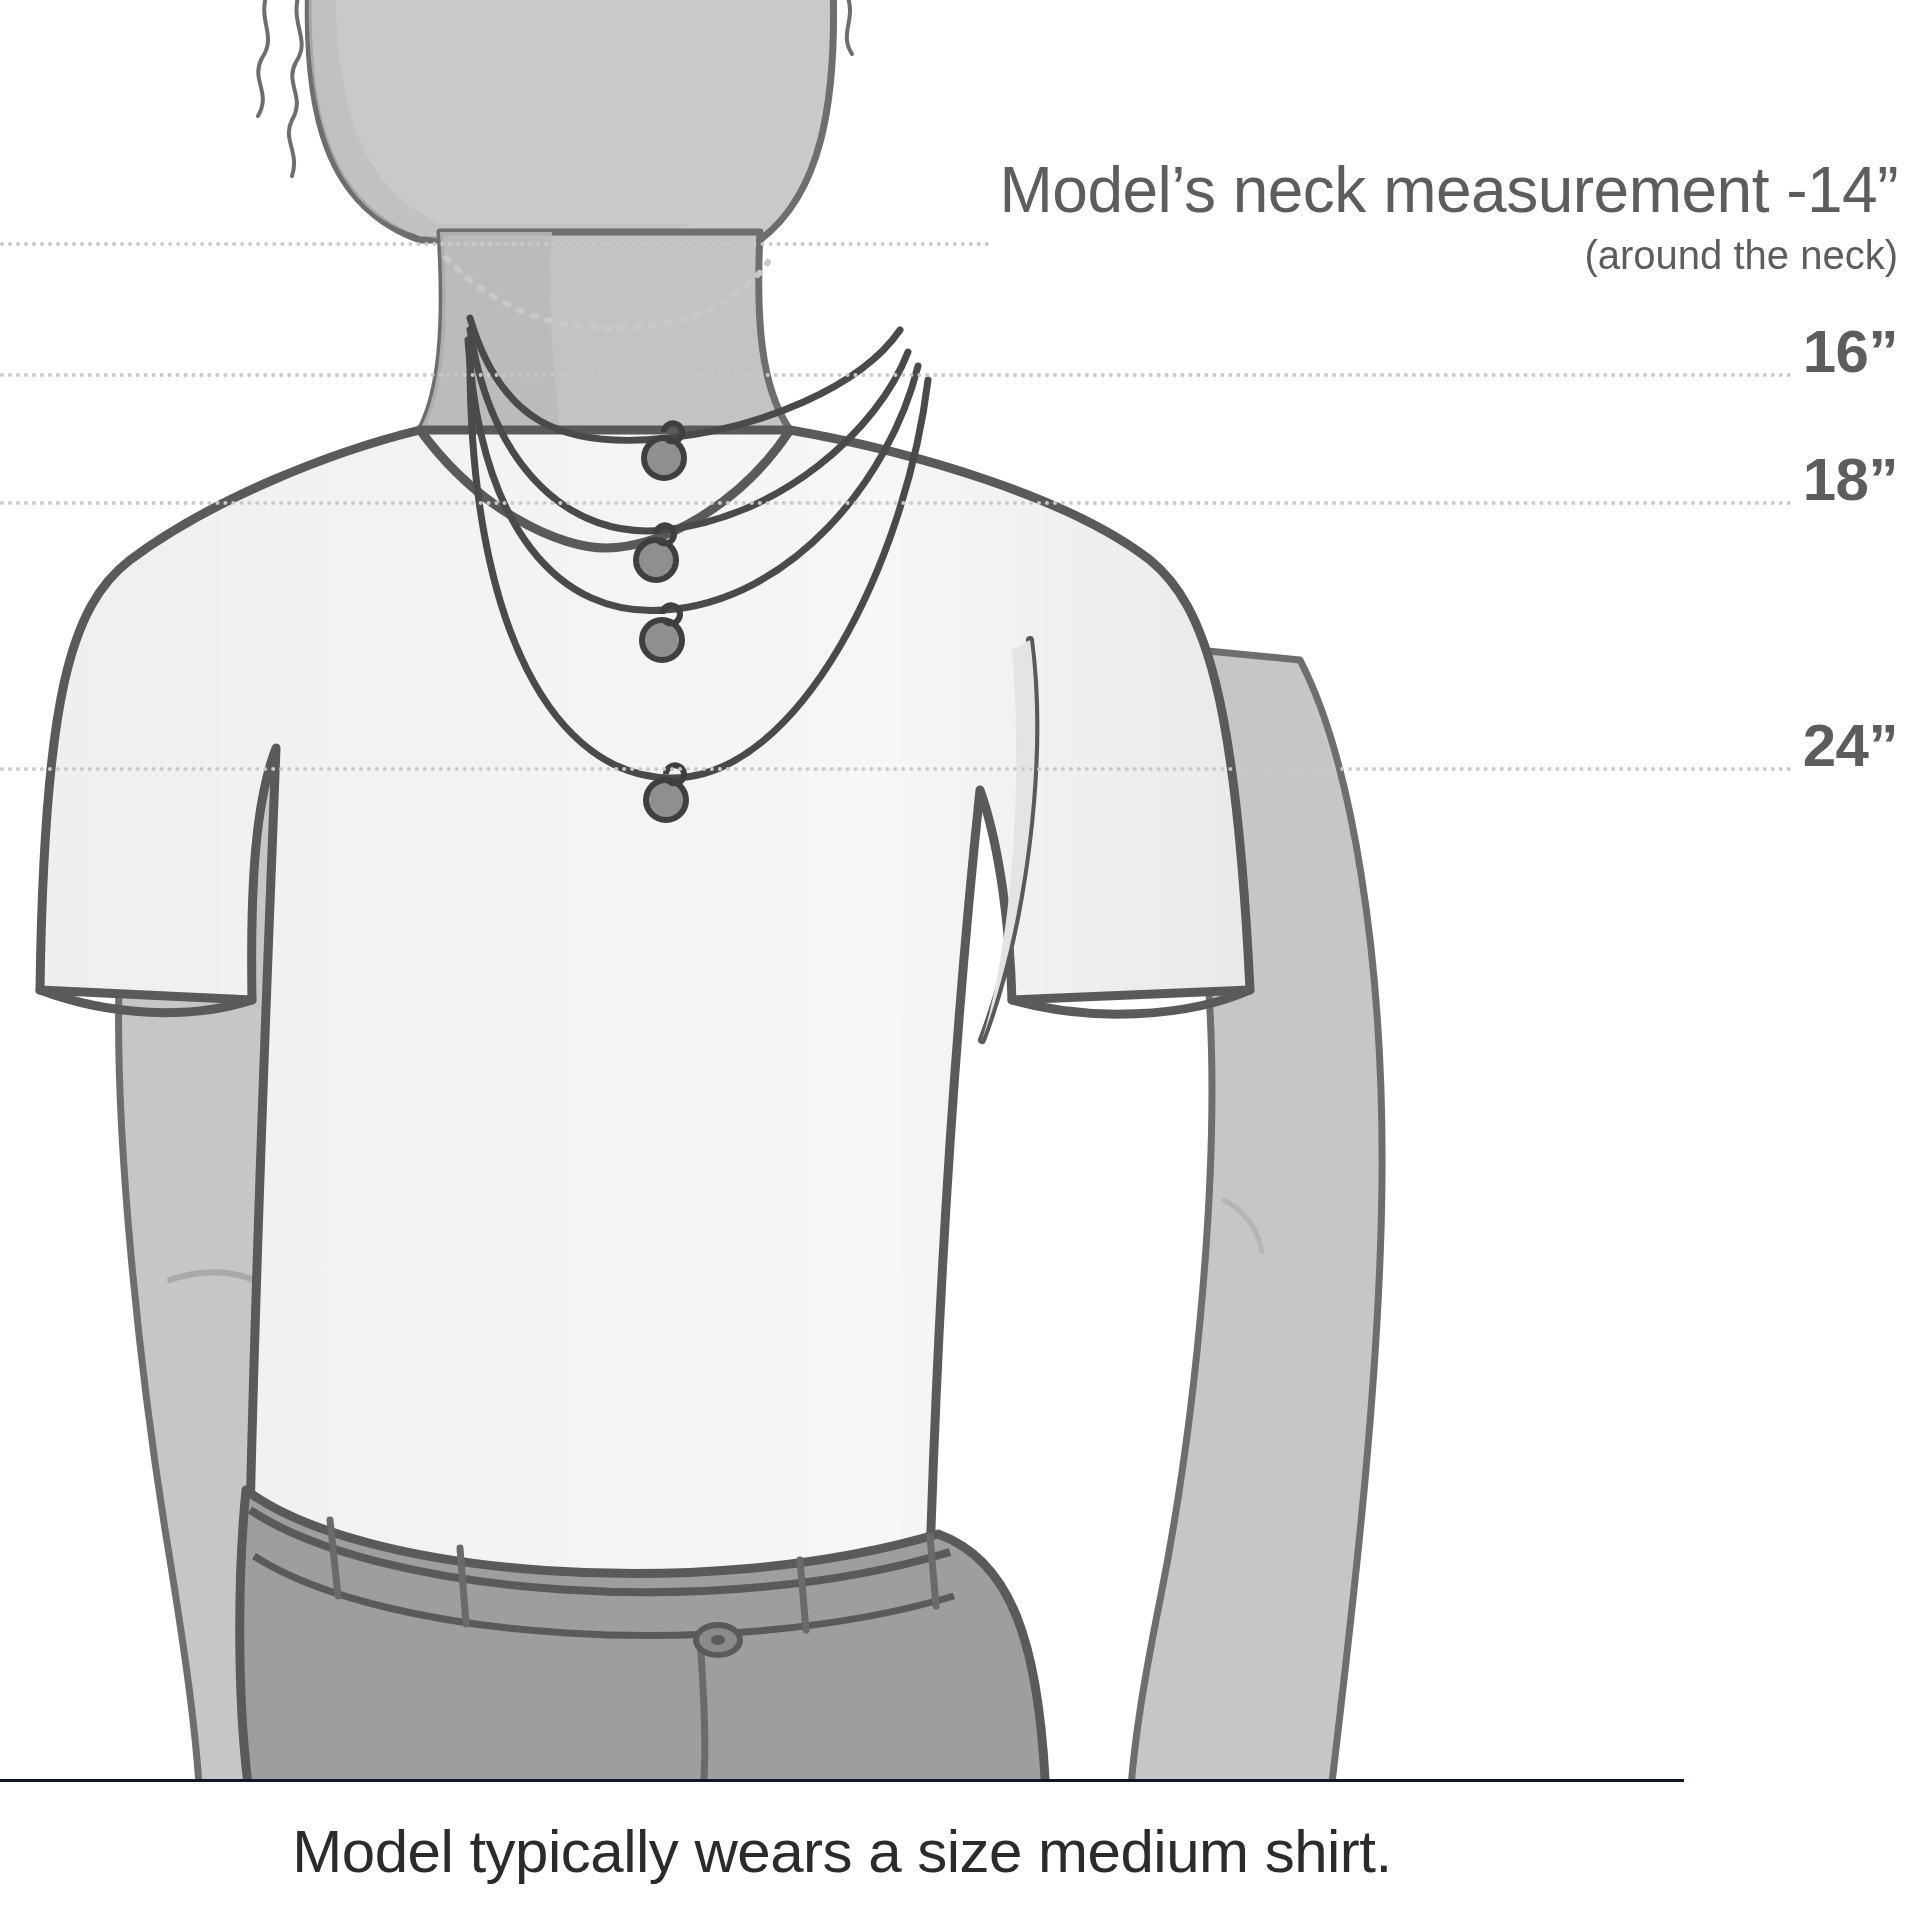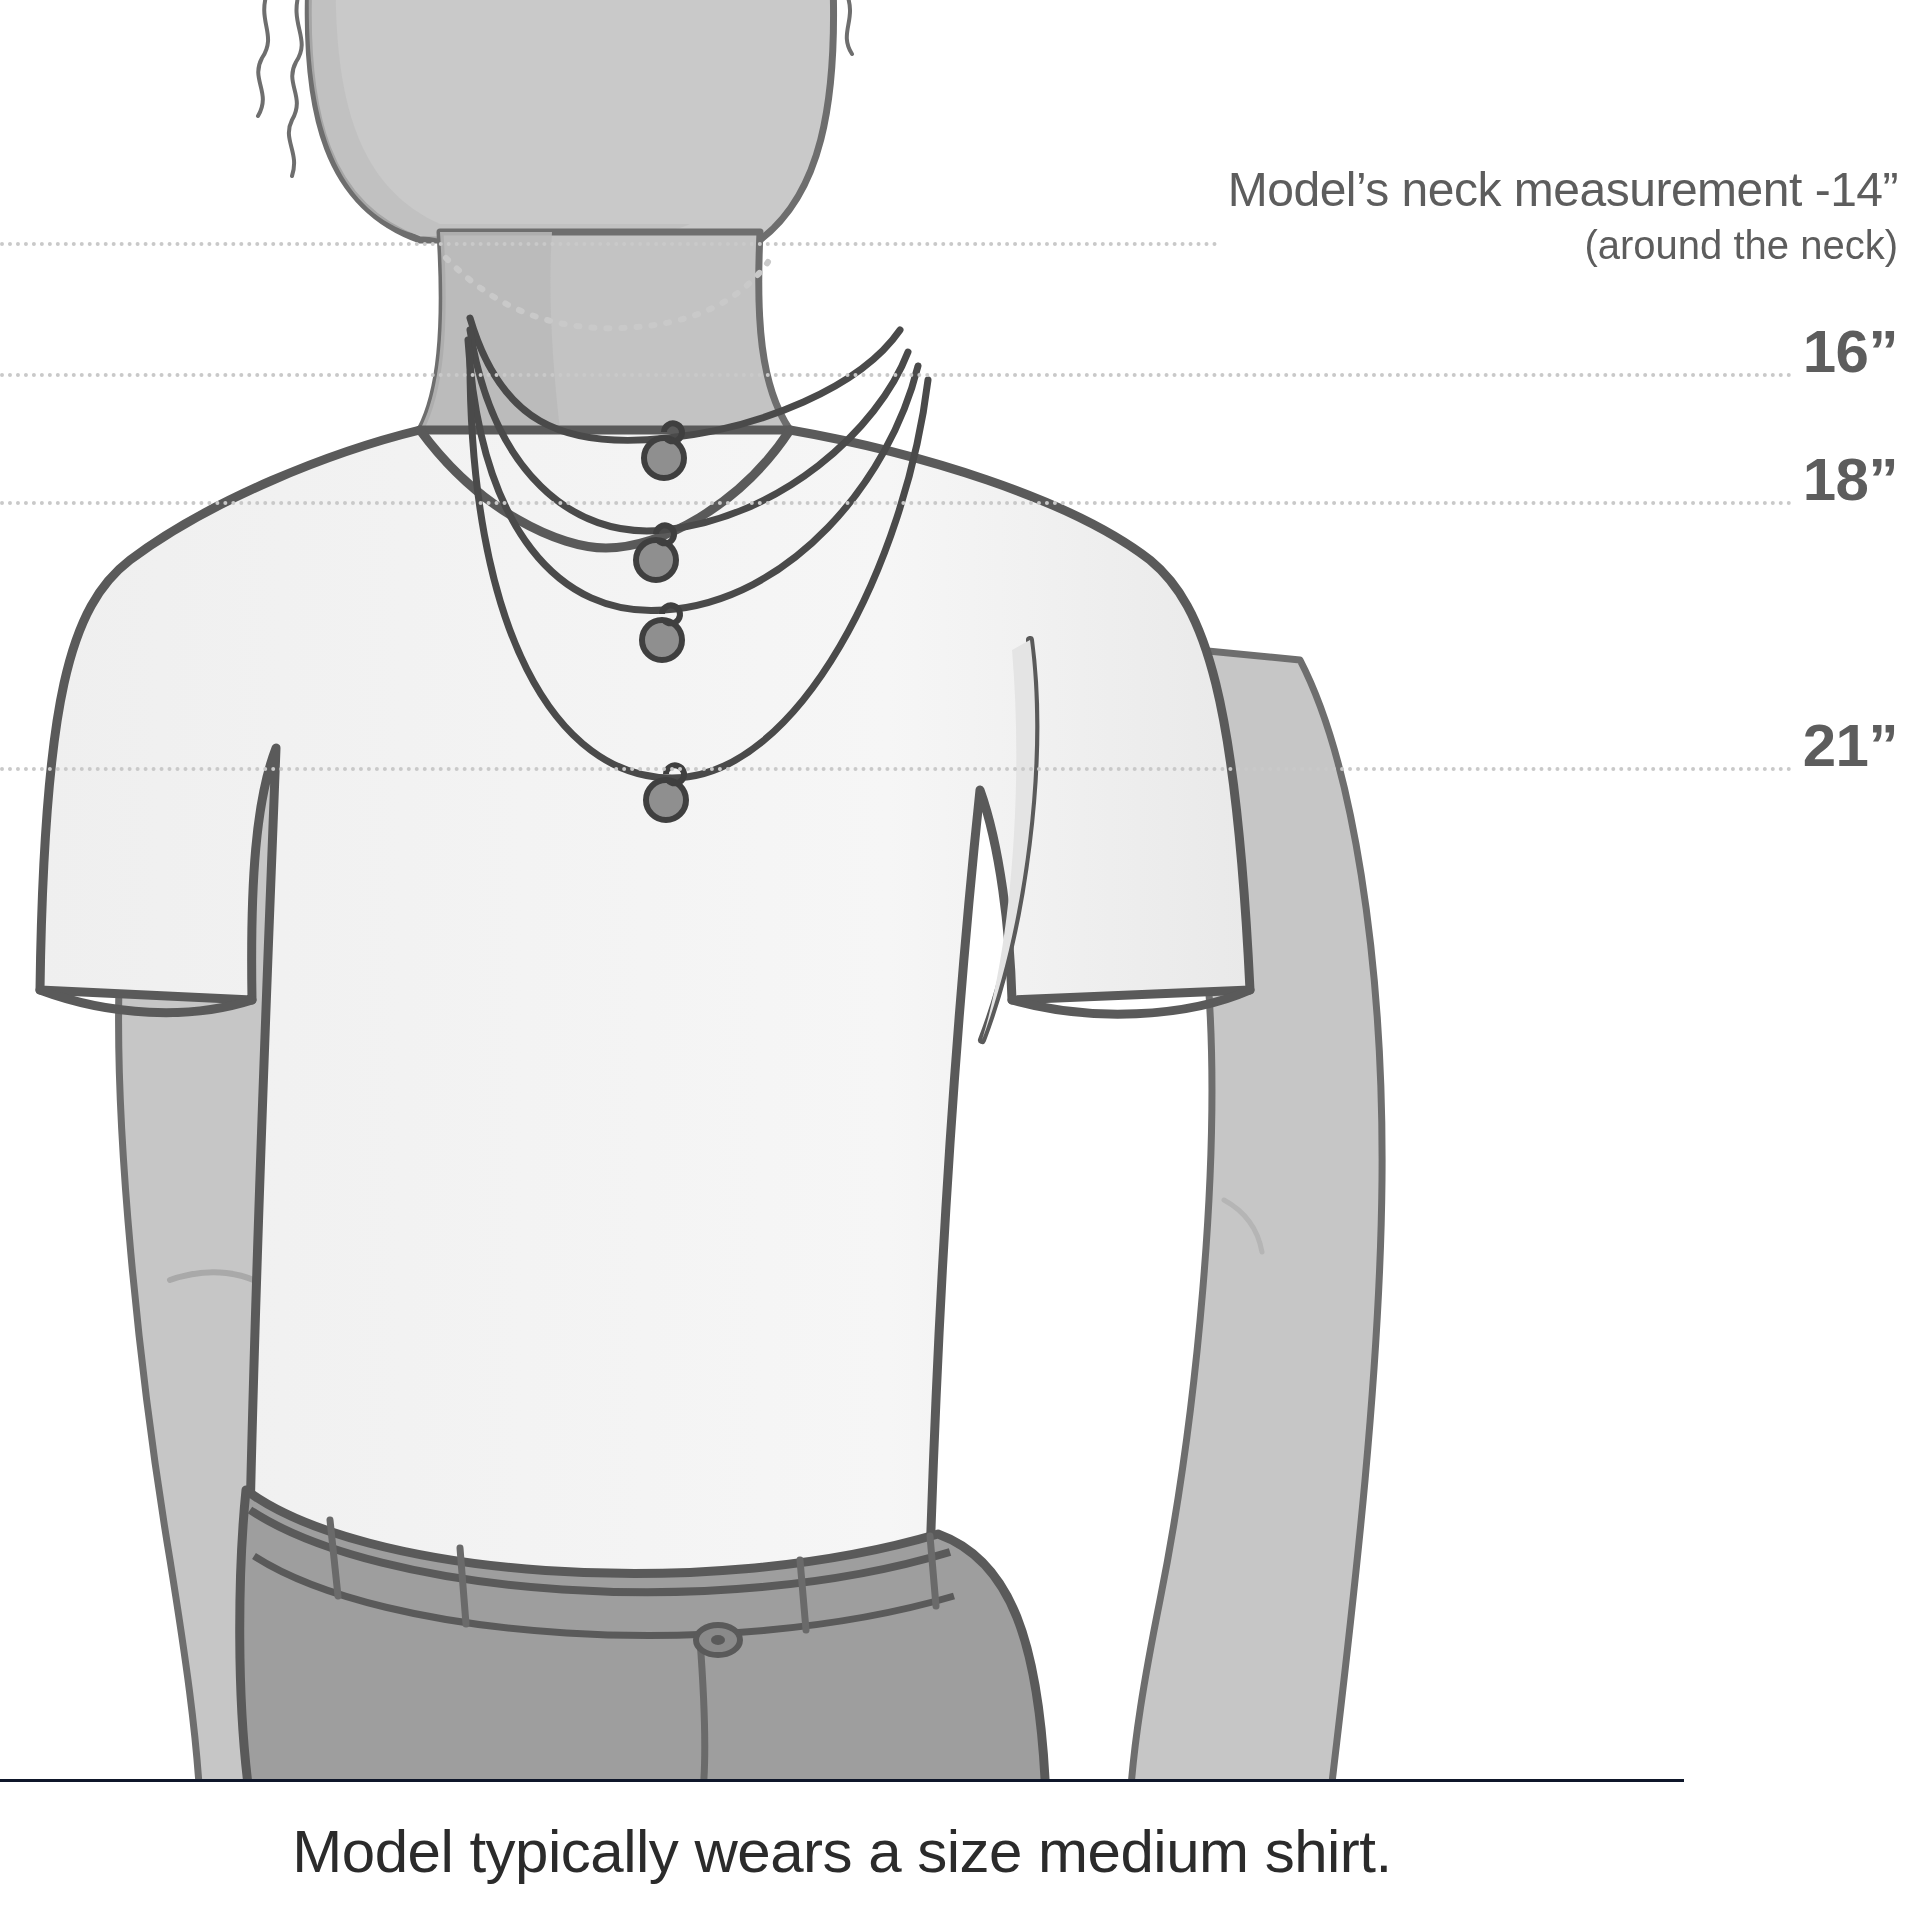--- a/index.html
+++ b/index.html
@@ -39,21 +39,21 @@
     pointer-events: none;
   }
   .meas-line {
     flex: 1 1 auto;
     border-top: 4px dotted #c9c9c9;
     height: 0;
     margin-right: 10px;
   }
   .meas-label {
     color: #5d5d5d;
-    font-size: 48px;
+    font-size: 64px;
     font-weight: 500;
     white-space: nowrap;
     letter-spacing: -0.5px;
   }
   .meas-label.big {
     font-size: 60px;
     font-weight: 600;
   }
 
   #row-neck {
@@ -210,20 +210,20 @@
   </div>
 
   <div class="meas-row" id="row-18">
     <div class="meas-line"></div>
     <span class="meas-label big">18”</span>
   </div>
 
 
   <div class="meas-row" id="row-24">
     <div class="meas-line"></div>
-    <span class="meas-label big">21”</span>
+    <span class="meas-label big">24”</span>
   </div>
 
   <div id="caption-band">
     <span id="caption-text">Model typically wears a size medium shirt.</span>
   </div>
 
 </div>
 
 </body></html>

